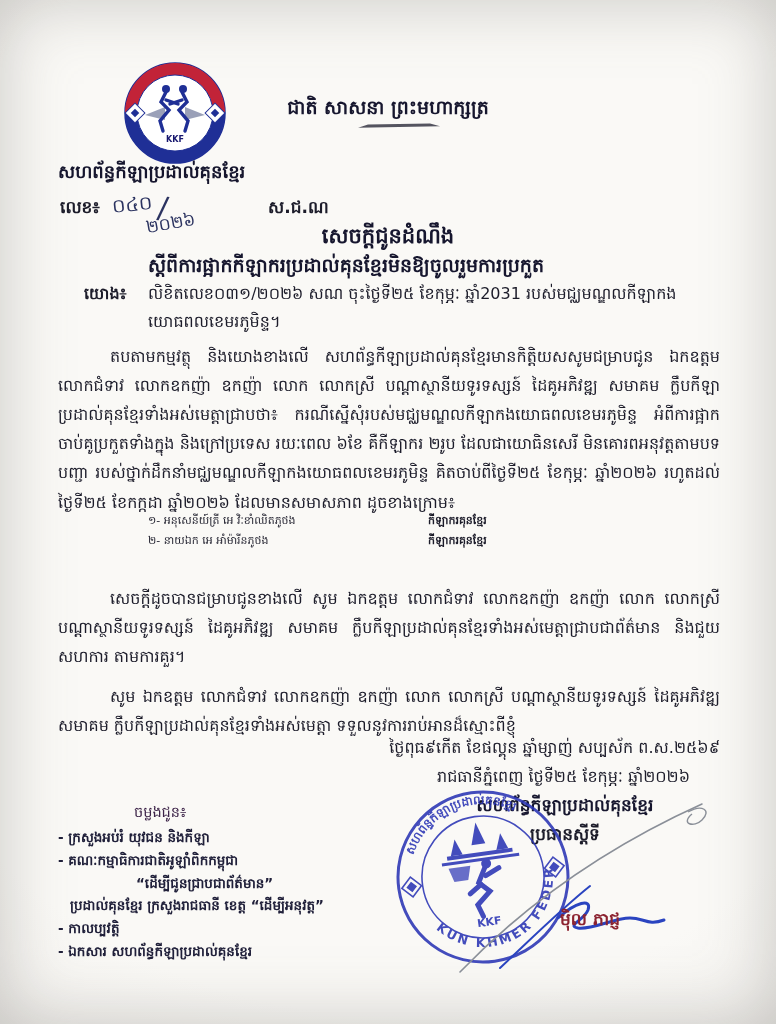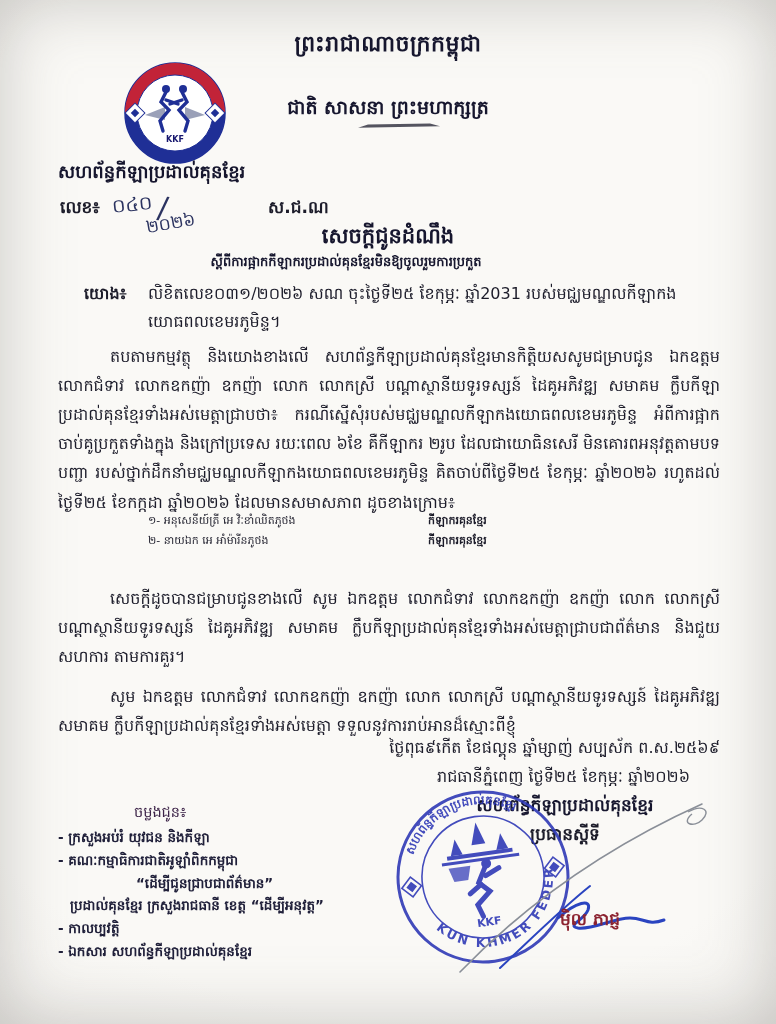--- a/index.html
+++ b/index.html
@@ -25,21 +25,21 @@
     border-bottom:3px solid #2a2a3a;border-left:10px solid transparent;border-right:10px solid transparent;
     transform:rotate(-1deg);opacity:.8;}
   .org-name{left:58px;top:160px;font-size:18px;}
   .num-line{left:60px;top:196px;font-size:17px;font-weight:bold;}
   .hand{display:inline-block;position:relative;width:120px;height:40px;vertical-align:top;color:#2b3360;font-weight:normal;}
   .hand .p1{position:absolute;left:6px;top:-4px;font-size:19px;transform:rotate(-6deg);}
   .hand .slash{position:absolute;left:52px;top:-6px;font-size:30px;transform:rotate(8deg);}
   .hand .p2{position:absolute;left:40px;top:16px;font-size:17px;transform:rotate(-10deg);}
   .num-code{position:absolute;left:208px;top:0;font-weight:bold;}
   .title{left:0;width:776px;top:222px;font-size:21px;}
-  .subtitle{left:0;width:692px;top:253px;font-size:13px;}
+  .subtitle{left:0;width:692px;top:253px;font-size:19px;}
   .ref-row{left:84px;top:280px;width:640px;display:flex;font-size:16px;line-height:1.75;}
   .ref-label{font-weight:bold;width:64px;flex:none;}
   .ref-text{flex:1;}
   .para{left:58px;width:662px;font-size:16px;line-height:1.82;text-align:justify;text-indent:52px;}
   .p1{top:342px;}
   .p2{top:584px;}
   .p3{top:682px;}
   .susp{left:148px;top:511px;width:520px;font-size:11px;line-height:1.85;}
   .susp .row{display:flex;}
   .susp .nm{width:280px;flex:none;}
@@ -57,21 +57,20 @@
   svg text{font-family:"DejaVu Sans",sans-serif;}
   .logo{left:122px;top:60px;width:106px;height:106px;}
   .stamp{left:394px;top:788px;width:178px;height:178px;opacity:.88;transform:rotate(-8deg);}
   .signature{left:440px;top:790px;width:300px;height:190px;pointer-events:none;}
 </style>
 </head>
 <body>
 
 <div class="page">
 
-  <div class="abs ctr khb header-line1">ព្រះរាជាណាចក្រកម្ពុជា</div>
   <div class="abs ctr khb header-line2">ជាតិ សាសនា ព្រះមហាក្សត្រ</div>
   <div class="abs divider"></div>
 
   <svg class="abs logo" viewBox="0 0 106 106">
     <circle cx="53" cy="53" r="50" fill="#ffffff" stroke="#1f2f96" stroke-width="1.5"></circle>
     <path d="M53,3 a50,50 0 0 1 50,50 l-12,0 a38,38 0 0 0 -76,0 l-12,0 a50,50 0 0 1 50,-50 Z" fill="#c22338"></path>
     <path d="M3,53 a50,50 0 0 0 100,0 l-12,0 a38,38 0 0 1 -76,0 Z" fill="#1f2f96"></path>
     <circle cx="53" cy="53" r="38" fill="#ffffff" stroke="#1f2f96" stroke-width="1"></circle>
     <g>
       <rect x="6" y="46" width="14" height="14" fill="#ffffff" stroke="#1f2f96" stroke-width="1" transform="rotate(45 13 53)"></rect>

